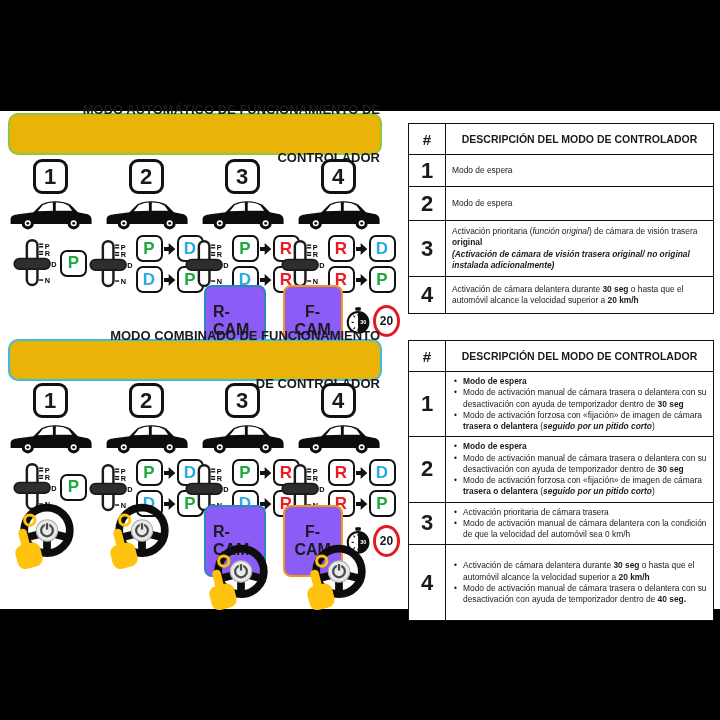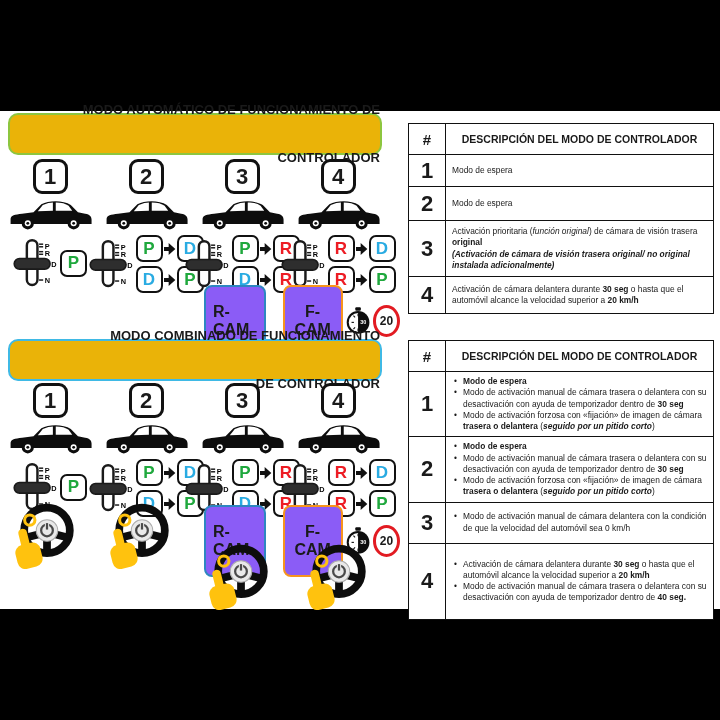--- a/index.html
+++ b/index.html
@@ -608,20 +608,21 @@
       <div class="tnum">2</div>
       <div class="tdesc">
             <div class="tline bul"><span class="rt-b ">Modo de espera</span></div>
             <div class="tline bul"><span class="">Modo de activación manual de cámara trasera o delantera con su desactivación con ayuda de temporizador dentro de </span><span class="rt-b ">30 seg</span></div>
             <div class="tline bul"><span class="">Modo de activación forzosa con «fijación» de imagen de cámara </span><span class="rt-b ">trasera o delantera</span><span class=""> (</span><span class="rt-b rt-i">seguido por un pitido corto</span><span class="">)</span></div>
           </div>
         </div>
         <div class="trow tbody r3">
       <div class="tnum">3</div>
       <div class="tdesc">
+            <div class="tline bul"><span class="">Activación prioritaria de cámara trasera</span></div>
             <div class="tline bul"><span class="">Modo de activación manual de cámara delantera con la condición de que la velocidad del automóvil sea 0 km/h</span></div>
           </div>
         </div>
         <div class="trow tbody r4">
       <div class="tnum">4</div>
       <div class="tdesc">
             <div class="tline bul"><span class="">Activación de cámara delantera durante </span><span class="rt-b ">30 seg</span><span class=""> o hasta que el automóvil alcance la velocidad superior a </span><span class="rt-b ">20 km/h</span></div>
             <div class="tline bul"><span class="">Modo de activación manual de cámara trasera o delantera con su desactivación con ayuda de temporizador dentro de </span><span class="rt-b ">40 seg.</span></div>
           </div>
         </div>

